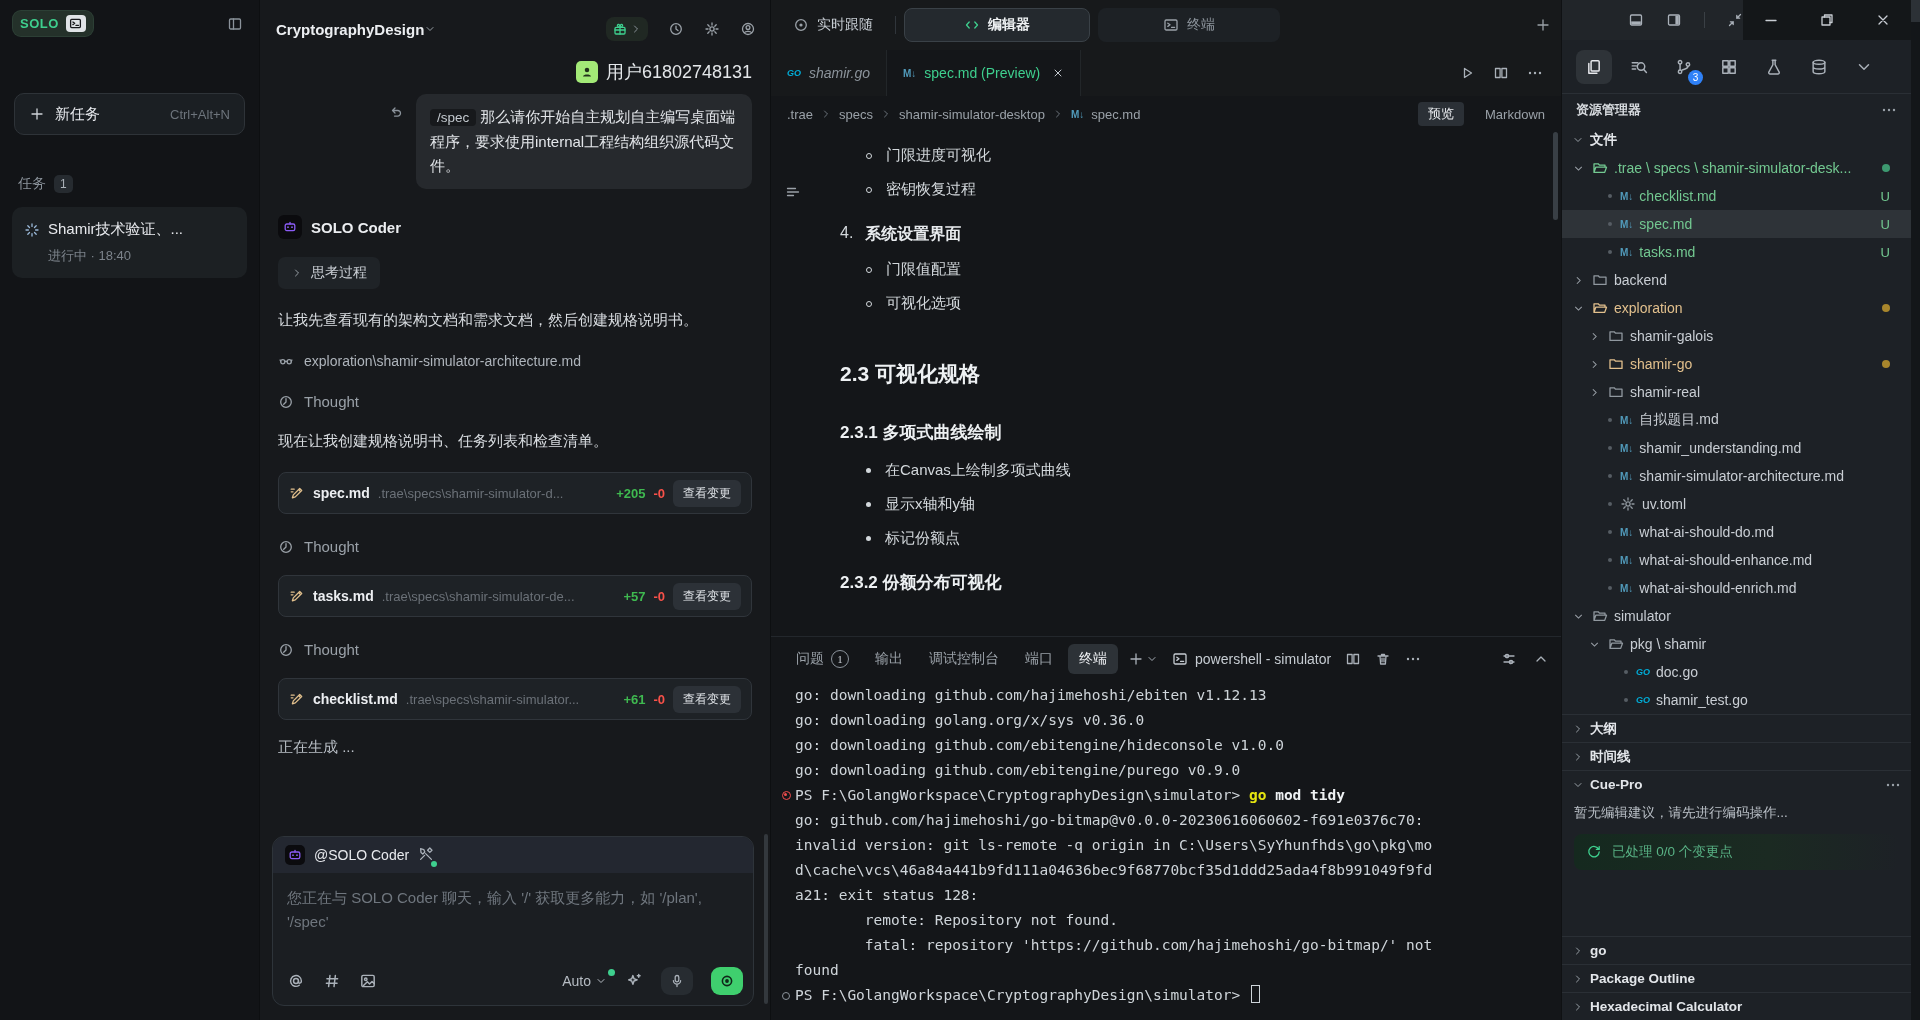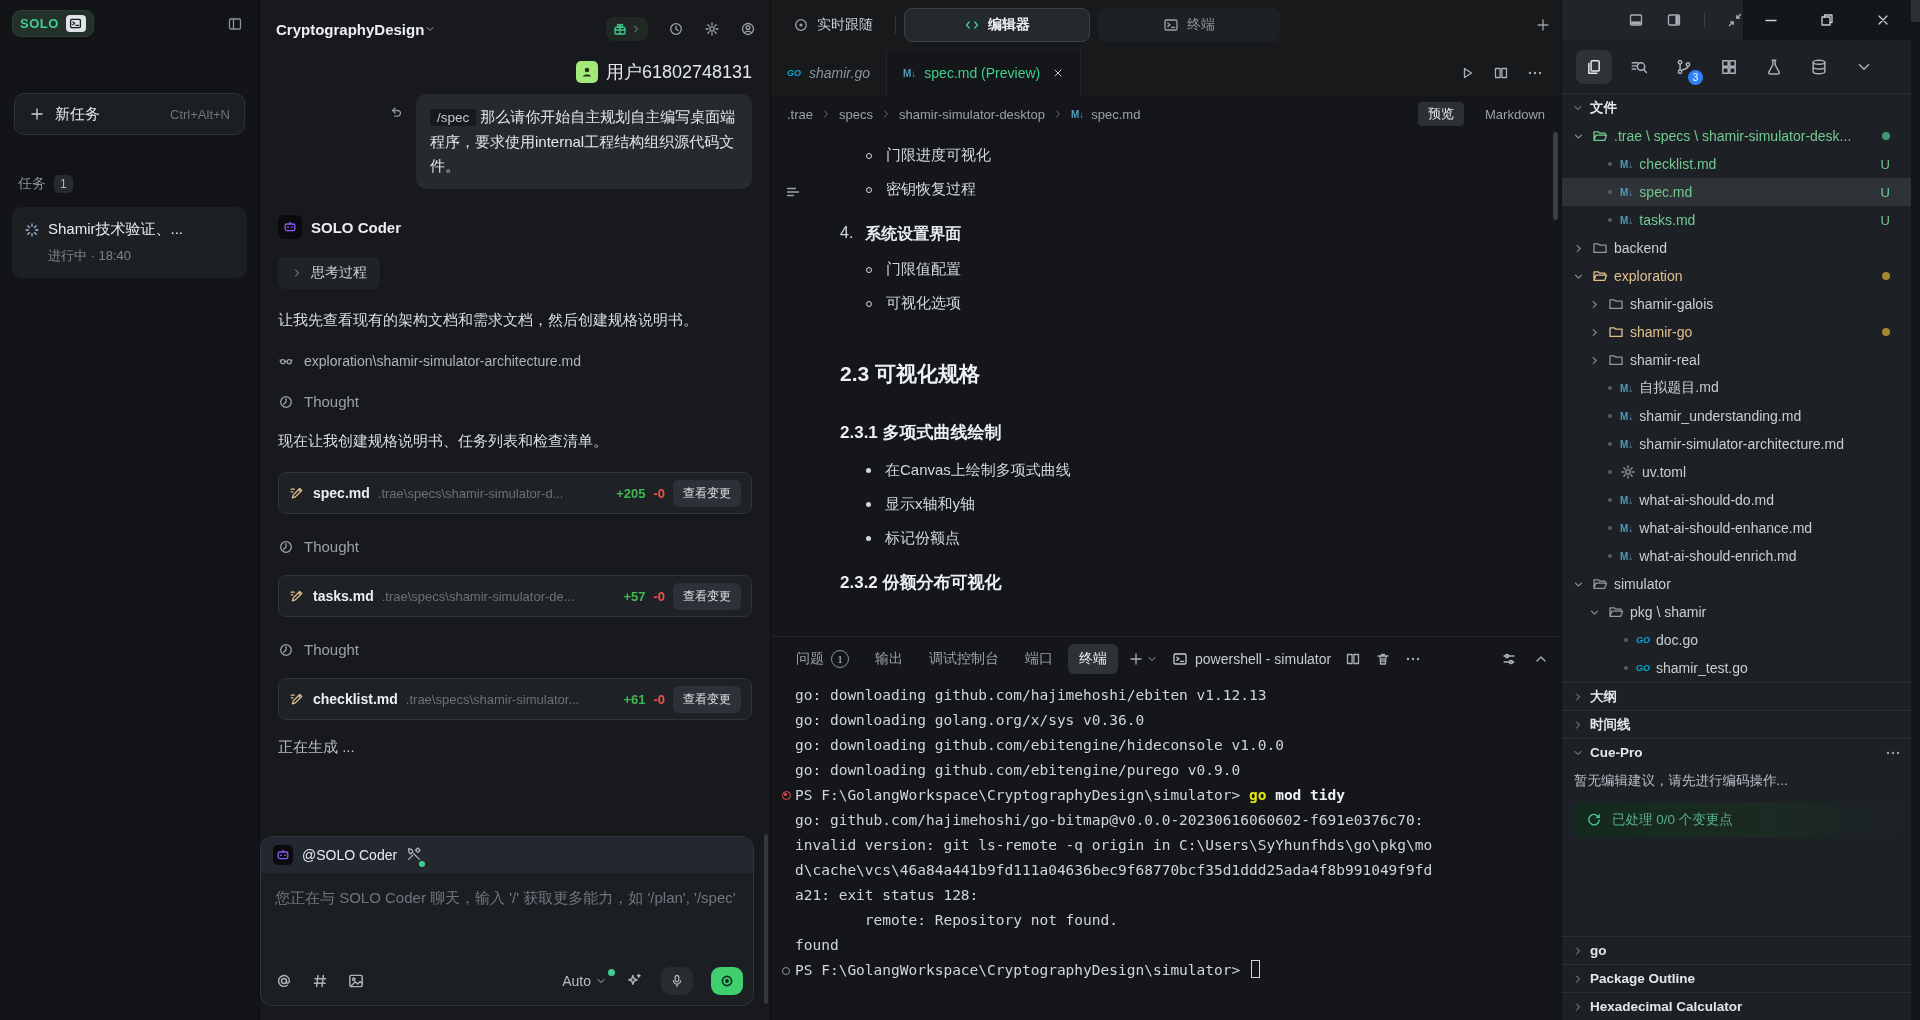--- a/index.html
+++ b/index.html
@@ -61,21 +61,21 @@
   .cb-ref .ic { color:#9aa1a8; }
   .cb-thought { display:flex; align-items:center; gap:10px; margin:24px 0 0; color:#9aa1a8; font-size:15px; }
   .cb-file { display:flex; align-items:center; gap:8px; margin:20px 0 0; height:42px; background:#1e2226; border:1px solid #30353b; border-radius:8px; padding:0 10px; }
   .cb-file .ic { color:#e2c08d; }
   .cb-file .f-name { color:#eceef1; font-size:14px; font-weight:bold; white-space:nowrap; }
   .cb-file .f-path { color:#6b7178; font-size:13px; white-space:nowrap; overflow:hidden; text-overflow:ellipsis; flex:1; }
   .cb-file .f-add { color:#3fb950; font-size:13px; font-weight:bold; white-space:nowrap;}
   .cb-file .f-del { color:#f85149; font-size:13px; font-weight:bold; white-space:nowrap;}
   .cb-file .f-btn { background:#2c3137; border-radius:6px; color:#dfe3e7; font-size:12px; padding:5px 10px; white-space:nowrap; cursor:pointer; }
   .cb-gen { margin:18px 0 0; color:#b9bfc6; font-size:15px; }
-  .chat-input { position:absolute; left:0; right:16px; bottom:14px; background:#1b1e22; border:1px solid #2e343a; border-radius:12px; overflow:hidden; }
+  .chat-input { position:absolute; left:12px; right:16px; bottom:14px; background:#1b1e22; border:1px solid #2e343a; border-radius:12px; overflow:hidden; }
   .ci-head { display:flex; align-items:center; gap:9px; background:#232730; padding:8px 12px; }
   .ci-head .solo-avatar { width:20px; height:20px; border-radius:5px; }
   .ci-target { font-size:14px; color:#e8eaee; }
   .ci-tools { position:relative; color:#aab1b9; }
   .ci-tools .dot { position:absolute; right:-3px; bottom:-2px; width:6px; height:6px; border-radius:50%; background:#3ecf8e; }
   .ci-placeholder { padding:13px 14px 0; color:#6f767e; font-size:15px; line-height:24px; min-height:86px; cursor:text; }
   .ci-bottom { display:flex; align-items:center; padding:8px 10px 10px 14px; gap:18px; color:#aab1b9; }
   .ci-bottom .left-ics { display:flex; gap:18px; align-items:center; }
   .ci-auto { margin-left:auto; display:flex; align-items:center; gap:4px; position:relative; color:#b6bcc3; font-size:14px; cursor:pointer; }
   .ci-auto .dot { position:absolute; right:-8px; top:-4px; width:7px; height:7px; border-radius:50%; background:#3ecf8e; }
@@ -708,20 +708,21 @@
               <div class="t-line"><span class="t-gutter"></span><span><span>go: downloading github.com/hajimehoshi/ebiten v1.12.13</span></span></div>
               <div class="t-line"><span class="t-gutter"></span><span><span>go: downloading golang.org/x/sys v0.36.0</span></span></div>
               <div class="t-line"><span class="t-gutter"></span><span><span>go: downloading github.com/ebitengine/hideconsole v1.0.0</span></span></div>
               <div class="t-line"><span class="t-gutter"></span><span><span>go: downloading github.com/ebitengine/purego v0.9.0</span></span></div>
               <div class="t-line"><span class="t-gutter"><span class="g-err"></span></span><span><span>PS F:\GolangWorkspace\CryptographyDesign\simulator&gt; </span><span class="seg-go">go</span><span class="seg-cmd"> mod tidy</span></span></div>
               <div class="t-line"><span class="t-gutter"></span><span><span>go: github.com/hajimehoshi/go-bitmap@v0.0.0-20230616060602-f691e0376c70:</span></span></div>
               <div class="t-line"><span class="t-gutter"></span><span><span>invalid version: git ls-remote -q origin in C:\Users\SyYhunfhds\go\pkg\mo</span></span></div>
               <div class="t-line"><span class="t-gutter"></span><span><span>d\cache\vcs\46a84a441b9fd111a04636bec9f68770bcf35d1ddd25ada4f8b991049f9fd</span></span></div>
               <div class="t-line"><span class="t-gutter"></span><span><span>a21: exit status 128:</span></span></div>
               <div class="t-line"><span class="t-gutter"></span><span><span>        remote: Repository not found.</span></span></div>
+              <div class="t-line"><span class="t-gutter"></span><span><span>        fatal: repository 'https://github.com/hajimehoshi/go-bitmap/' not</span></span></div>
               <div class="t-line"><span class="t-gutter"></span><span><span>found</span></span></div>
               <div class="t-line"><span class="t-gutter"><span class="g-prompt"></span></span><span><span>PS F:\GolangWorkspace\CryptographyDesign\simulator&gt; </span><span class="t-cursor"></span></span></div>
             </div>
         </div>
       </div>
 
       <div class="right-sb">
         <div class="rs-titlebar">
           <div class="rs-tb-left">
             <span class="ic">
@@ -823,20 +824,30 @@
               </span>
             </span>
             <span class="act-btn">
               <span class="ic">
                 <svg viewBox="0 0 16 16">
                   <path d="M4 6l4 4 4-4"></path>
                 </svg>
               </span>
             </span>
           </div>
+        <div class="rs-expl-head">
+          <span>资源管理器</span>
+          <span class="ic">
+              <svg viewBox="0 0 16 16">
+                <circle cx="3" cy="8" r="1.2" fill="currentColor" stroke="none"></circle>
+                <circle cx="8" cy="8" r="1.2" fill="currentColor" stroke="none"></circle>
+                <circle cx="13" cy="8" r="1.2" fill="currentColor" stroke="none"></circle>
+              </svg>
+            </span>
+        </div>
         <div class="rs-files-row">
           <span class="ic sm">
               <svg viewBox="0 0 16 16">
                 <path d="M4 6l4 4 4-4"></path>
               </svg>
             </span>
           <span>文件</span>
         </div>
         <div class="tree" id="tree">
             <div class="tree-row" style="padding-left:10px">

